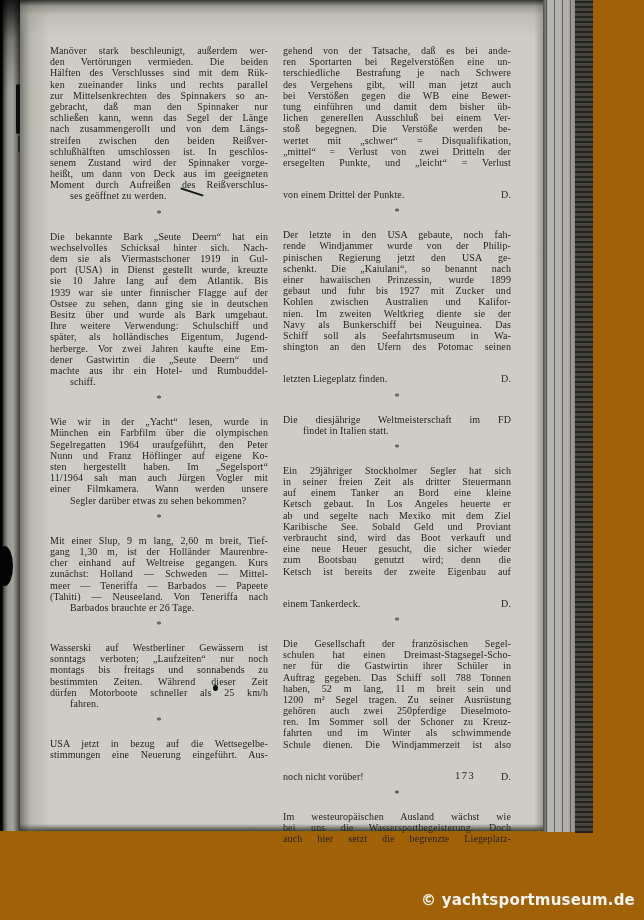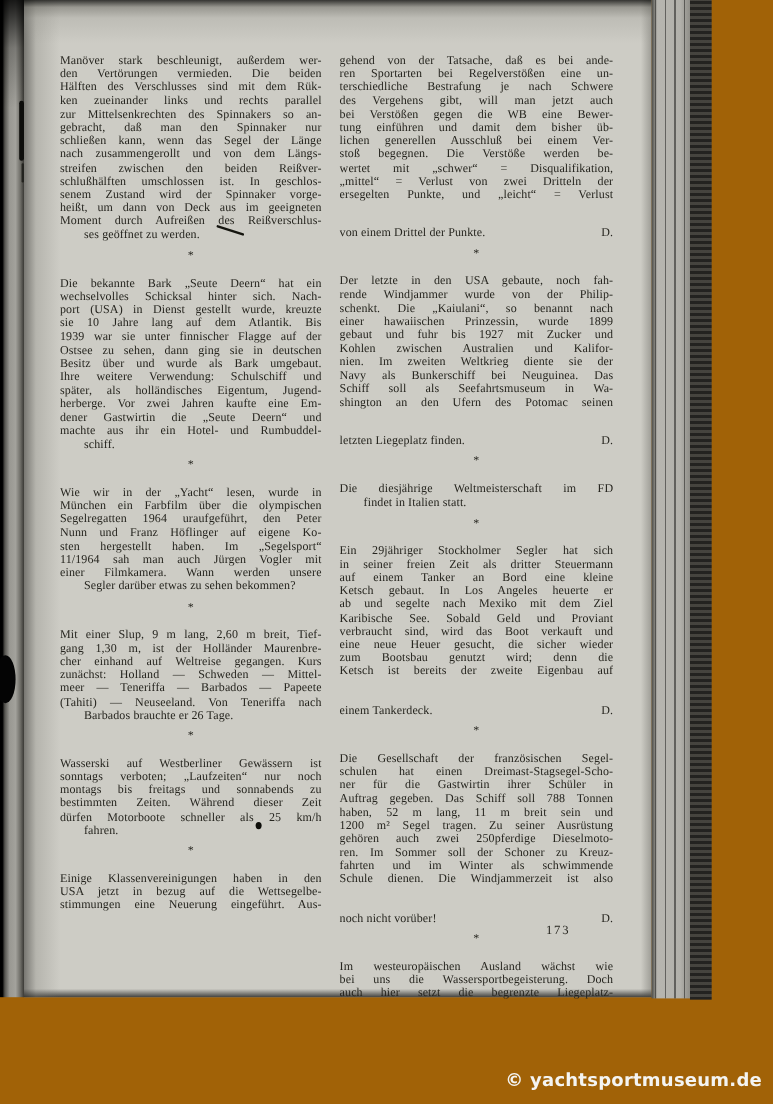--- a/index.html
+++ b/index.html
@@ -68,20 +68,21 @@
           <div class="line">schlußhälften umschlossen ist. In geschlos-</div>
           <div class="line">senem Zustand wird der Spinnaker vorge-</div>
           <div class="line">heißt, um dann von Deck aus im geeigneten</div>
           <div class="line">Moment durch Aufreißen des Reißverschlus-</div>
           <div class="line no-just">ses geöffnet zu werden.</div>
         </div>
         <div class="sep">*</div>
         <div class="para">
           <div class="line">Die bekannte Bark „Seute Deern“ hat ein</div>
           <div class="line">wechselvolles Schicksal hinter sich. Nach-</div>
+          <div class="line">dem sie als Viermastschoner 1919 in Gul-</div>
           <div class="line">port (USA) in Dienst gestellt wurde, kreuzte</div>
           <div class="line">sie 10 Jahre lang auf dem Atlantik. Bis</div>
           <div class="line">1939 war sie unter finnischer Flagge auf der</div>
           <div class="line">Ostsee zu sehen, dann ging sie in deutschen</div>
           <div class="line">Besitz über und wurde als Bark umgebaut.</div>
           <div class="line">Ihre weitere Verwendung: Schulschiff und</div>
           <div class="line">später, als holländisches Eigentum, Jugend-</div>
           <div class="line">herberge. Vor zwei Jahren kaufte eine Em-</div>
           <div class="line">dener Gastwirtin die „Seute Deern“ und</div>
           <div class="line">machte aus ihr ein Hotel- und Rumbuddel-</div>
@@ -112,21 +113,20 @@
         <div class="para">
           <div class="line">Wasserski auf Westberliner Gewässern ist</div>
           <div class="line">sonntags verboten; „Laufzeiten“ nur noch</div>
           <div class="line">montags bis freitags und sonnabends zu</div>
           <div class="line">bestimmten Zeiten. Während dieser Zeit</div>
           <div class="line">dürfen Motorboote schneller als 25 km/h</div>
           <div class="line no-just">fahren.</div>
         </div>
         <div class="sep">*</div>
         <div class="para">
-          <div class="line">Einige Klassenvereinigungen haben in den</div>
           <div class="line">USA jetzt in bezug auf die Wettsegelbe-</div>
           <div class="line">stimmungen eine Neuerung eingeführt. Aus-</div>
         </div>
       </div>
     <div class="col col-right">
         <div class="para">
           <div class="line">gehend von der Tatsache, daß es bei ande-</div>
           <div class="line">ren Sportarten bei Regelverstößen eine un-</div>
           <div class="line">terschiedliche Bestrafung je nach Schwere</div>
           <div class="line">des Vergehens gibt, will man jetzt auch</div>
@@ -139,20 +139,21 @@
           <div class="line">ersegelten Punkte, und „leicht“ = Verlust</div>
           <div class="line flexend">
             <span>von einem Drittel der Punkte.</span>
             <span>D.</span>
           </div>
         </div>
         <div class="sep">*</div>
         <div class="para">
           <div class="line">Der letzte in den USA gebaute, noch fah-</div>
           <div class="line">rende Windjammer wurde von der Philip-</div>
+          <div class="line">pinischen Regierung jetzt den USA ge-</div>
           <div class="line">schenkt. Die „Kaiulani“, so benannt nach</div>
           <div class="line">einer hawaiischen Prinzessin, wurde 1899</div>
           <div class="line">gebaut und fuhr bis 1927 mit Zucker und</div>
           <div class="line">Kohlen zwischen Australien und Kalifor-</div>
           <div class="line">nien. Im zweiten Weltkrieg diente sie der</div>
           <div class="line">Navy als Bunkerschiff bei Neuguinea. Das</div>
           <div class="line">Schiff soll als Seefahrtsmuseum in Wa-</div>
           <div class="line">shington an den Ufern des Potomac seinen</div>
           <div class="line flexend">
             <span>letzten Liegeplatz finden.</span>

